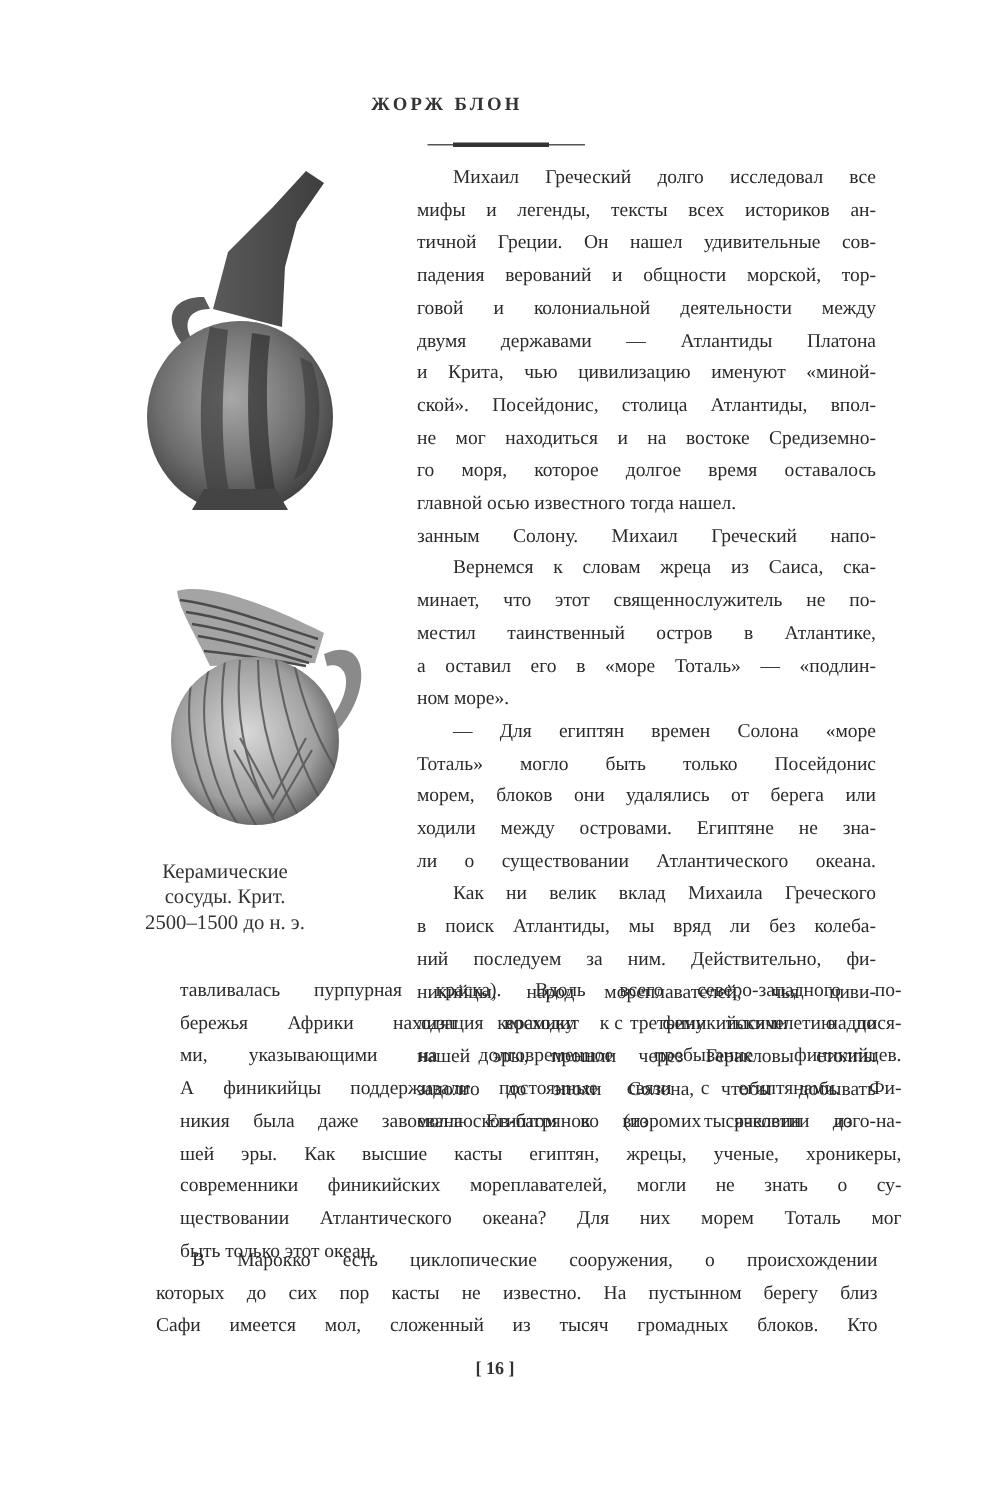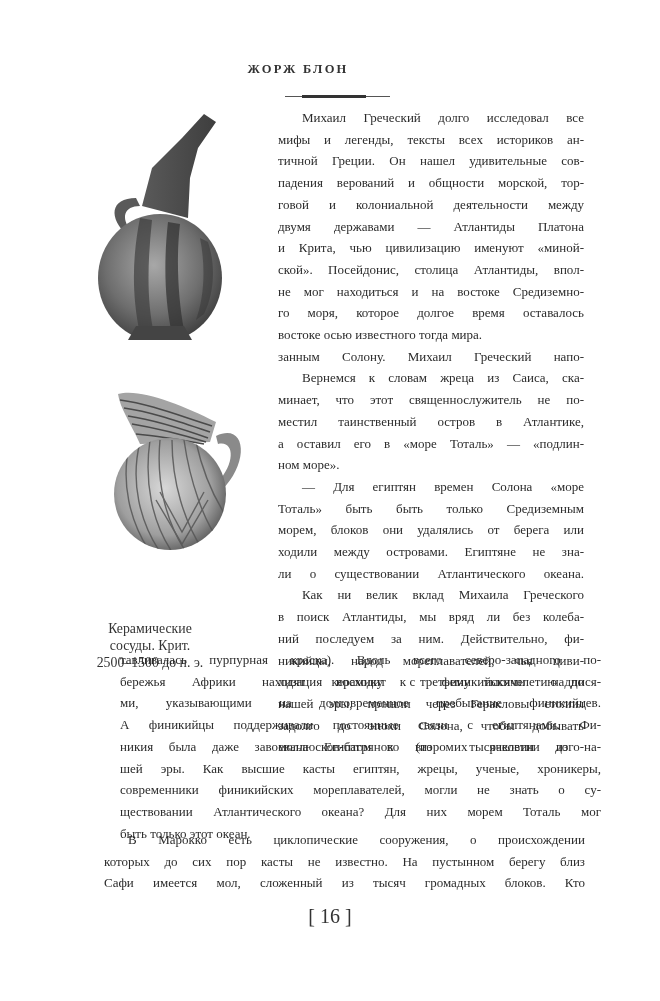--- a/index.html
+++ b/index.html
@@ -17,25 +17,25 @@
       position:absolute; font-size:13px; line-height:21.7px; text-align:justify; color:#2b2b2b;
       hyphens:none;
     }
     .line { display:block; text-align:justify; text-align-last:justify; white-space:nowrap; }
     .line.last { text-align-last:left; }
     .col-right { left:278px; top:107px; width:306px; }
     .col-full { left:120px; top:649px; width:481px; }
     .col-bottom { left:104px; top:829px; width:481px; }
     .caption {
       position:absolute; left:64px; top:572px; width:172px; text-align:center;
-      font-size:13.8px; line-height:17px; color:#333;margin-top:48px;
+      font-size:13.8px; line-height:17px; color:#333;
     }
     .page-num {
       position:absolute; top:905px; left:0; width:660px; text-align:center;
-      font-weight:normal; font-size:20px; color:#333;
+      font-weight:bold; font-size:12px; color:#333;
     }
     .img { position:absolute; }
   </style>
 </head>
 <body>
 
 <div class="header">ЖОРЖ БЛОН</div>
 <div class="rule"></div>
 <div class="rule-thick"></div>
 
@@ -104,29 +104,29 @@
   <span class="line" style="padding-left:24px">Михаил Греческий долго исследовал все</span>
   <span class="line">мифы и легенды, тексты всех историков ан-</span>
   <span class="line">тичной Греции. Он нашел удивительные сов-</span>
   <span class="line">падения верований и общности морской, тор-</span>
   <span class="line">говой и колониальной деятельности между</span>
   <span class="line">двумя державами — Атлантиды Платона</span>
   <span class="line">и Крита, чью цивилизацию именуют «миной-</span>
   <span class="line">ской». Посейдонис, столица Атлантиды, впол-</span>
   <span class="line">не мог находиться и на востоке Средиземно-</span>
   <span class="line">го моря, которое долгое время оставалось</span>
-  <span class="line last">востоке осью известного тогда мира.</span>
+  <span class="line last">главной осью известного тогда нашел.</span>
   <span class="line">занным Солону. Михаил Греческий напо-</span>
   <span class="line" style="padding-left:24px">Вернемся к словам жреца из Саиса, ска-</span>
   <span class="line">минает, что этот священнослужитель не по-</span>
   <span class="line">местил таинственный остров в Атлантике,</span>
   <span class="line">а оставил его в «море Тоталь» — «подлин-</span>
   <span class="line last">ном море».</span>
   <span class="line" style="padding-left:24px">— Для египтян времен Солона «море</span>
-  <span class="line">Тоталь» быть быть только Средиземным</span>
+  <span class="line">Тоталь» могло быть только Посейдонис</span>
   <span class="line">морем, блоков они удалялись от берега или</span>
   <span class="line">ходили между островами. Египтяне не зна-</span>
   <span class="line">ли о существовании Атлантического океана.</span>
   <span class="line" style="padding-left:24px">Как ни велик вклад Михаила Греческого</span>
   <span class="line">в поиск Атлантиды, мы вряд ли без колеба-</span>
   <span class="line">ний последуем за ним. Действительно, фи-</span>
   <span class="line">никийцы, народ мореплавателей, чья циви-</span>
   <span class="line">лизация восходит к третьему тысячелетию до</span>
   <span class="line">нашей эры, прошли через Геракловы столпы</span>
   <span class="line">задолго до эпохи Солона, чтобы добывать</span>

